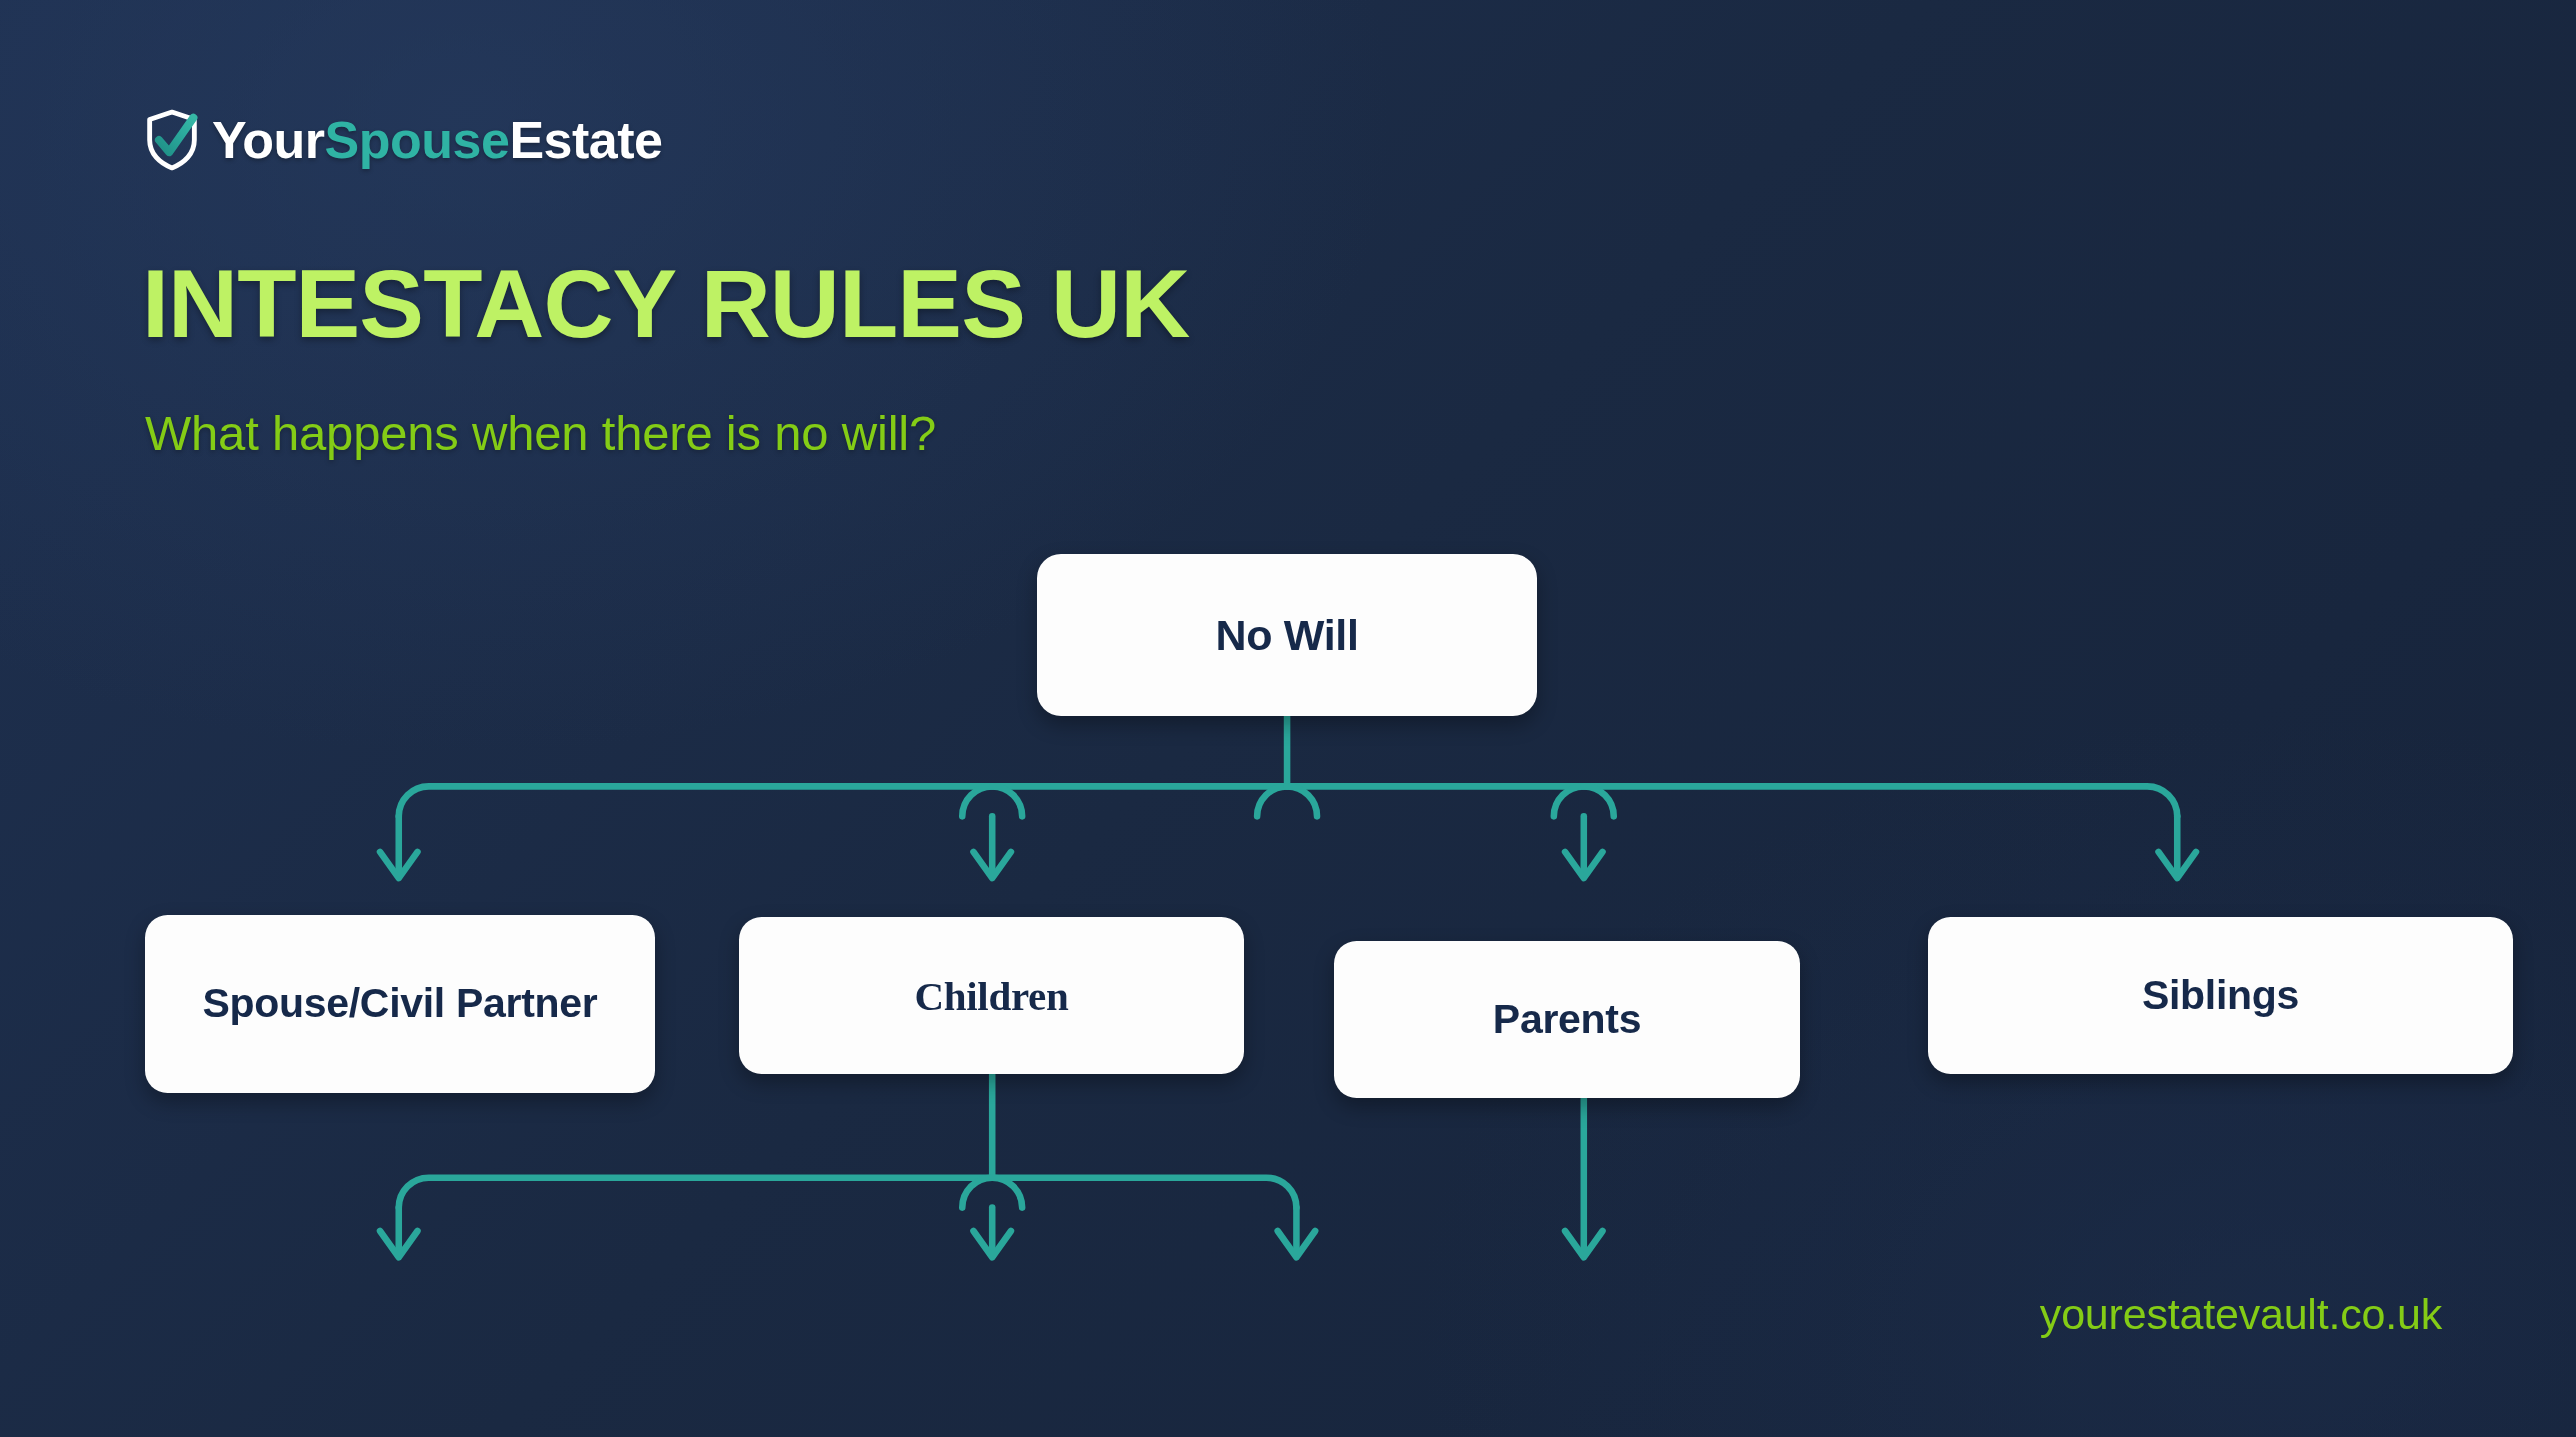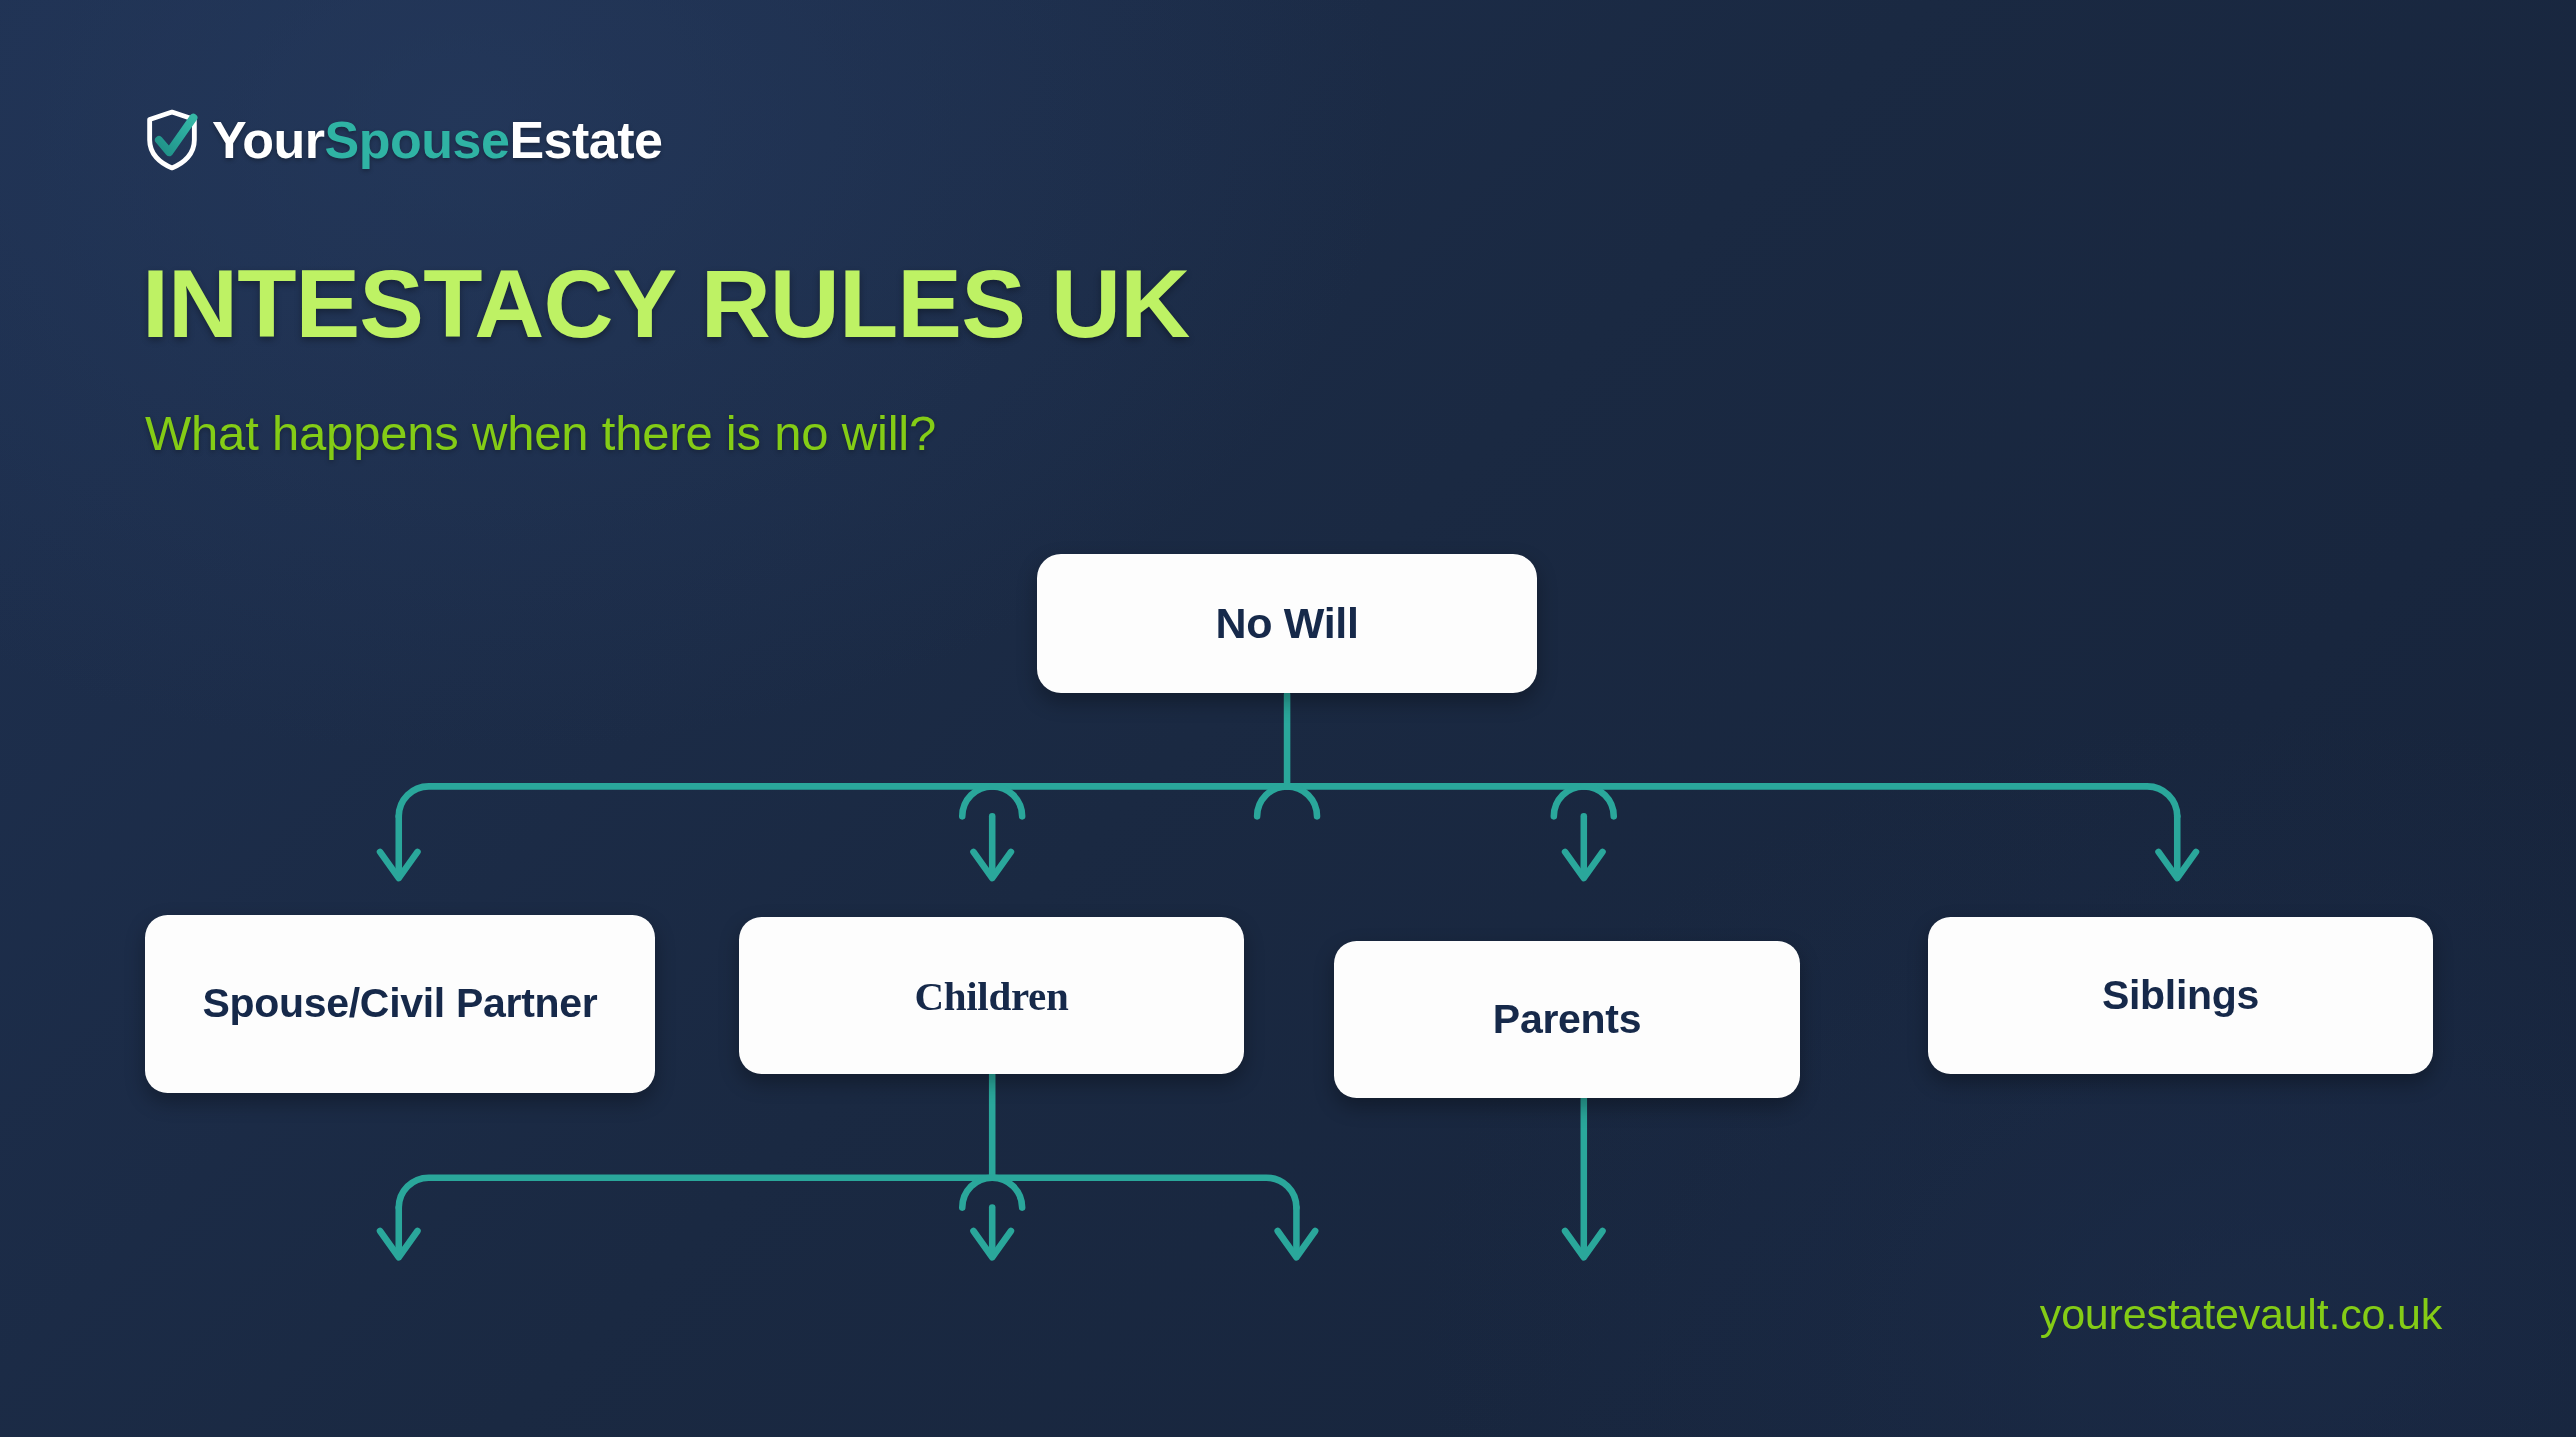--- a/index.html
+++ b/index.html
@@ -50,26 +50,26 @@
   .node{
     position:absolute;background:#fdfdfd;
     border-radius:22.5px;
     box-shadow:0 8.4px 20.6px rgba(0,0,0,0.30);
     display:flex;align-items:center;justify-content:center;
     text-align:center;
     color:#16294a;font-weight:bold;
     letter-spacing:-0.3px;
     box-sizing:border-box;
   }
-  .node-root{left:1037px;top:554px;width:500px;height:139px;font-size:43px;border-radius:24px;}
+  .node-root{left:1037px;top:554px;width:500px;height:162px;font-size:43px;border-radius:24px;}
   .node-l2{top:917px;height:157px;font-size:41px;}
   .node-spouse{left:145px;top:915px;width:510px;height:178px;line-height:1.12;padding:0 40px;}
   .node-children{left:739px;width:505px;font-family:Liberation Serif, serif;}
   .node-parents{left:1334px;width:466px;margin-top:24px;}
-  .node-siblings{left:1928px;width:505px;}
+  .node-siblings{left:1928px;width:585px;}
 
   
   .wires{position:absolute;left:0;top:0;width:2576px;height:1438px;}
 
   
   .site-url{
     position:absolute;right:134px;top:1290px;
     font-size:43px;color:#84cc16;letter-spacing:-0.2px;
     white-space:nowrap;
   }

